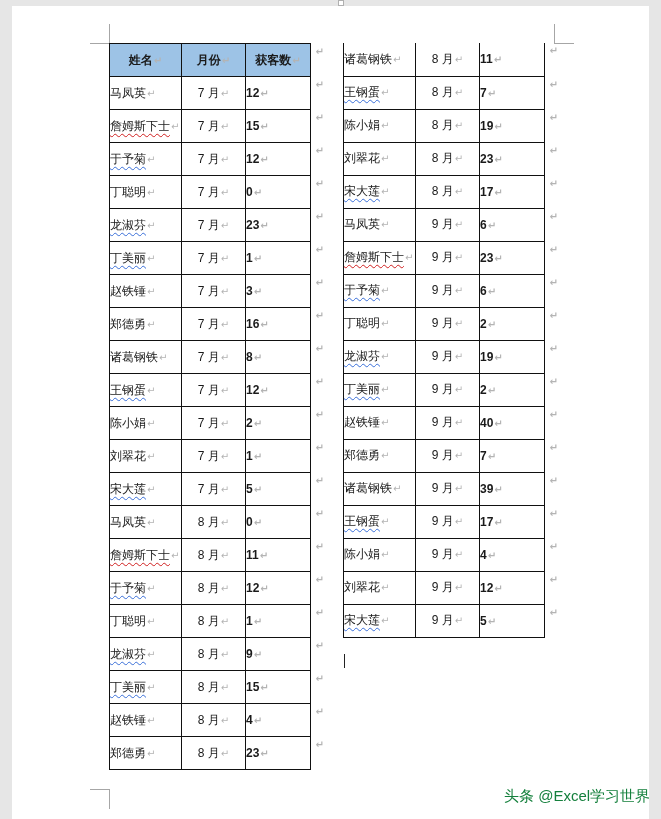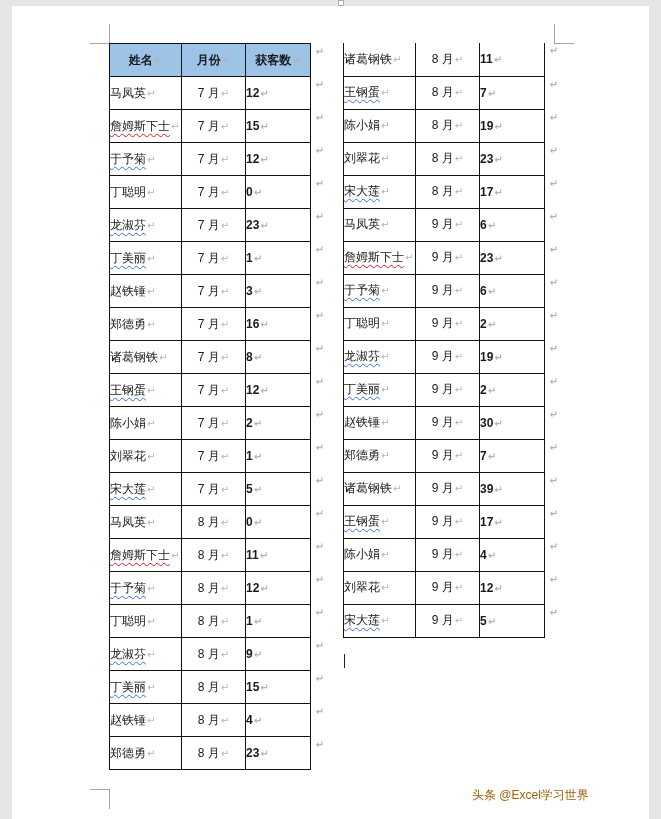--- a/index.html
+++ b/index.html
@@ -42,21 +42,21 @@
 
   .pm { color: #b4b4b4; font-size: 10px; margin-left: 1px; }
   .wavy-red { text-decoration: underline wavy #d02020; text-underline-offset: 3px; text-decoration-thickness: 1px; }
   .wavy-blue { text-decoration: underline wavy #3a6fd8; text-underline-offset: 3px; text-decoration-thickness: 1px; text-align: right; }
   .row-end {
     position: absolute; right: -14px; top: 2px; color: #b4b4b4; font-size: 10px;
   }
   .cursor { position: absolute; left: 344px; top: 654px; width: 1px; height: 14px; background: #222; }
 
   .watermark {
-    position: absolute; left: 472px; top: 787px; font-size: 12px; color: #a16207;
+    position: absolute; left: 504px; top: 787px; font-size: 15px; color: #15803d;
     text-shadow: 0 0 2px #fff;
   }
   .scrollbar { position: absolute; left: 649px; top: 0; width: 12px; height: 819px; background: #e6e6e6; }
 </style>
 </head>
 <body>
 
 <div class="page"></div>
 <div class="page-marker"></div>
 <div class="corner tl"></div>
@@ -231,21 +231,21 @@
         <td class="c-count"><span>19</span><span class="pm">↵</span><span class="row-end">↵</span></td>
       </tr>
       <tr>
         <td class="c-name"><span class="wavy-blue">丁美丽</span><span class="pm">↵</span></td>
         <td class="c-month"><span>9 月</span><span class="pm">↵</span></td>
         <td class="c-count"><span>2</span><span class="pm">↵</span><span class="row-end">↵</span></td>
       </tr>
       <tr>
         <td class="c-name"><span class="">赵铁锤</span><span class="pm">↵</span></td>
         <td class="c-month"><span>9 月</span><span class="pm">↵</span></td>
-        <td class="c-count"><span>30</span><span class="pm">↵</span><span class="row-end">↵</span></td>
+        <td class="c-count"><span>40</span><span class="pm">↵</span><span class="row-end">↵</span></td>
       </tr>
       <tr>
         <td class="c-name"><span class="">郑德勇</span><span class="pm">↵</span></td>
         <td class="c-month"><span>9 月</span><span class="pm">↵</span></td>
         <td class="c-count"><span>7</span><span class="pm">↵</span><span class="row-end">↵</span></td>
       </tr>
       <tr>
         <td class="c-name"><span class="">诸葛钢铁</span><span class="pm">↵</span></td>
         <td class="c-month"><span>9 月</span><span class="pm">↵</span></td>
         <td class="c-count"><span>39</span><span class="pm">↵</span><span class="row-end">↵</span></td>

